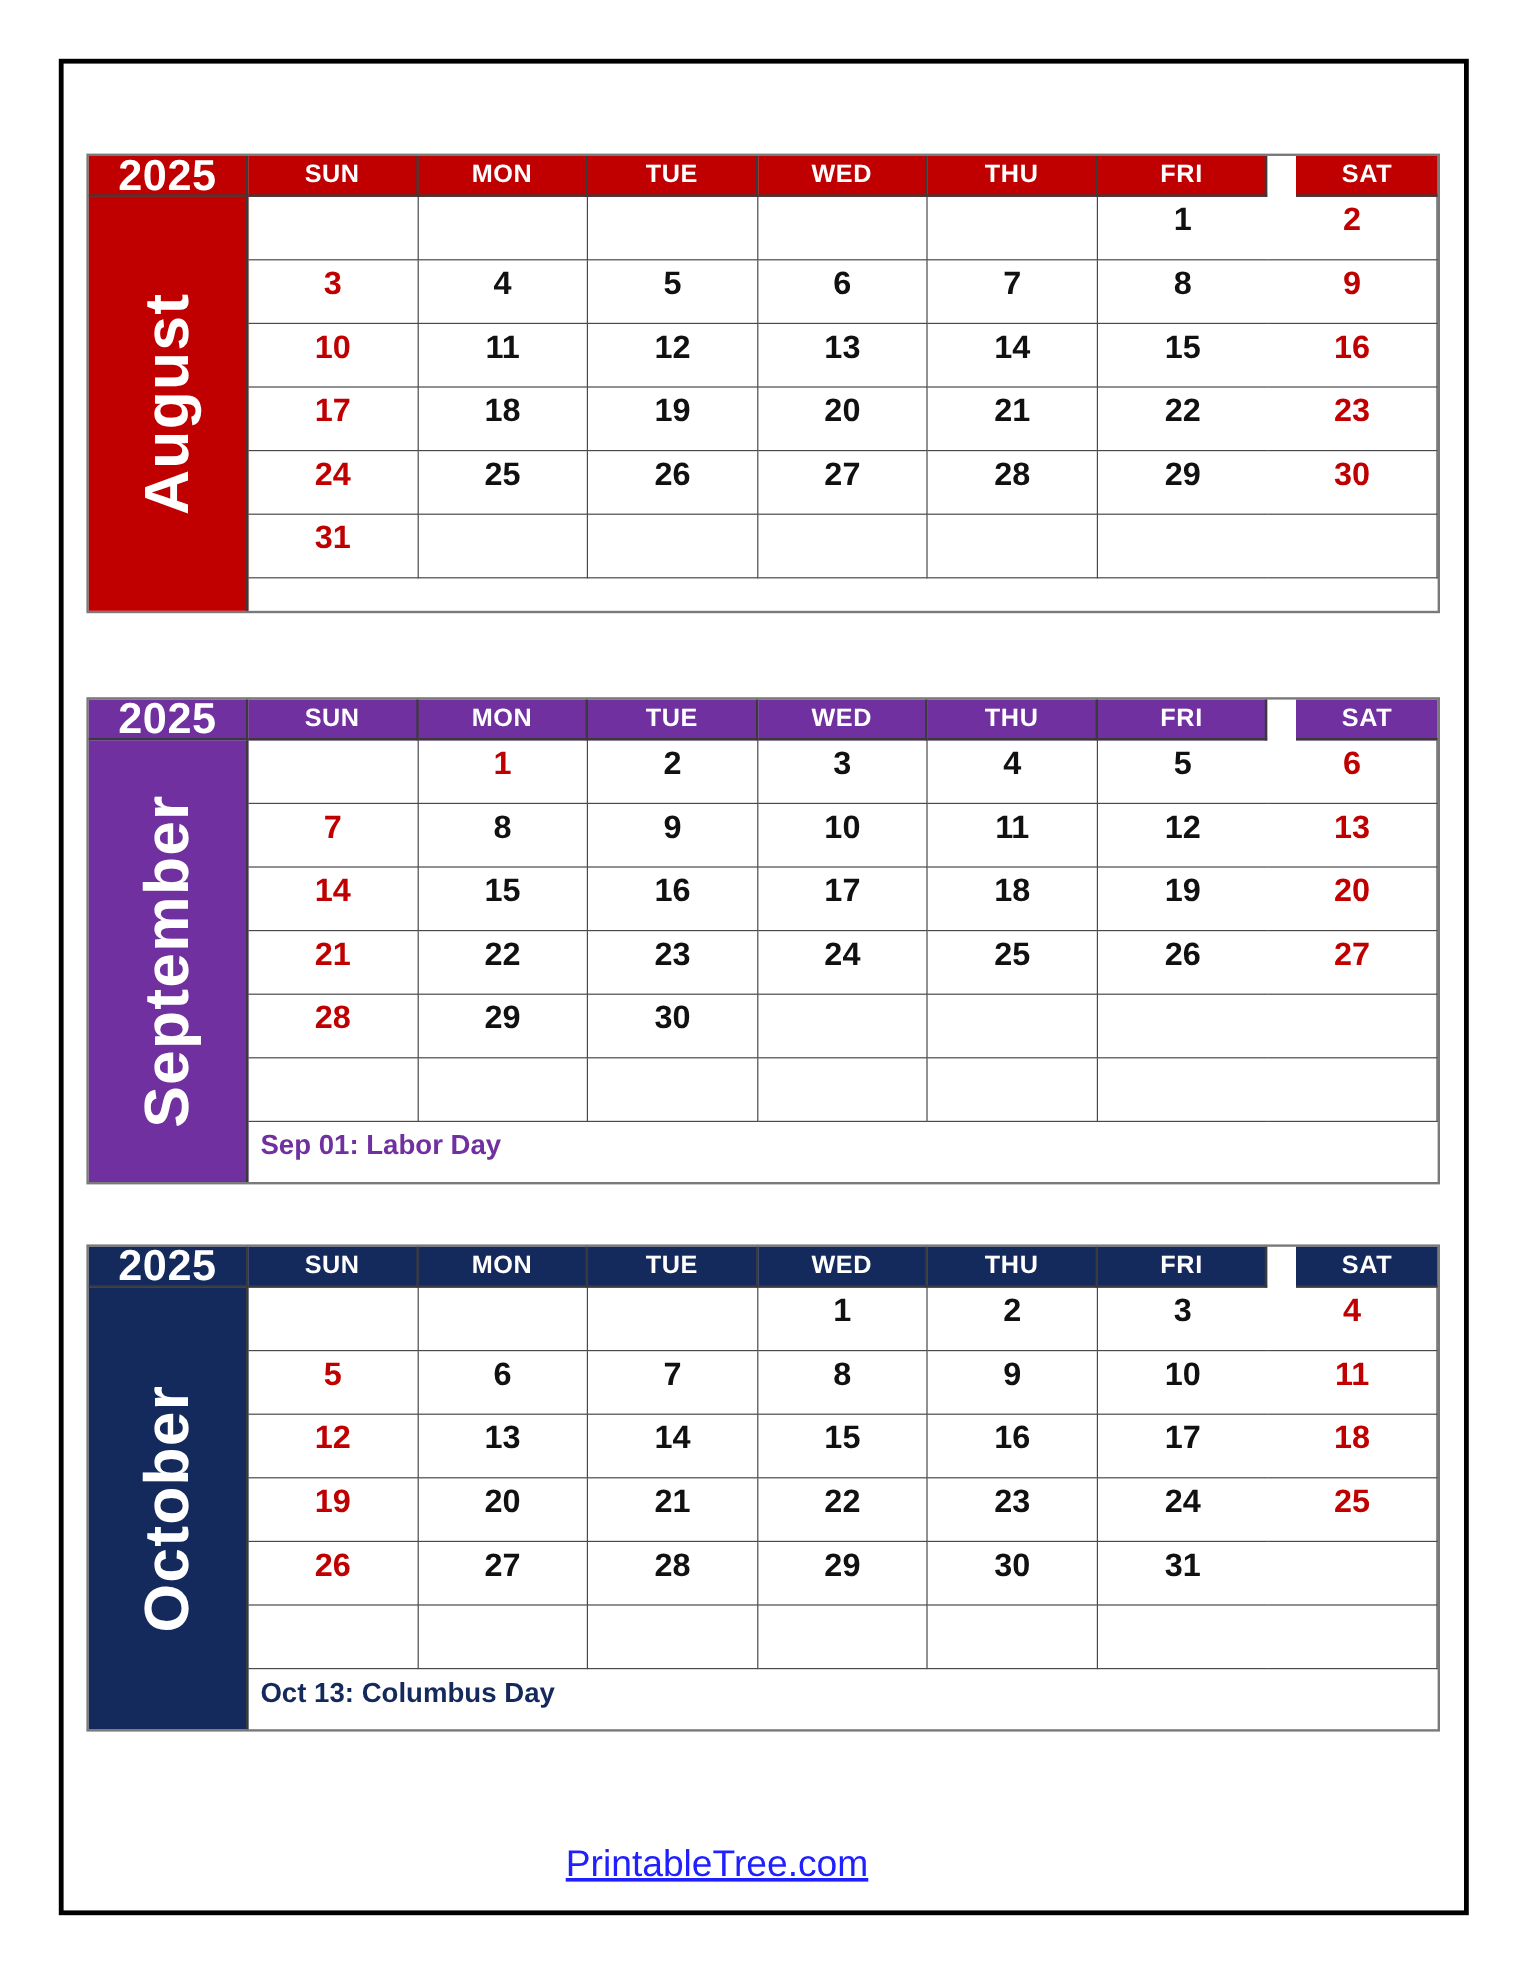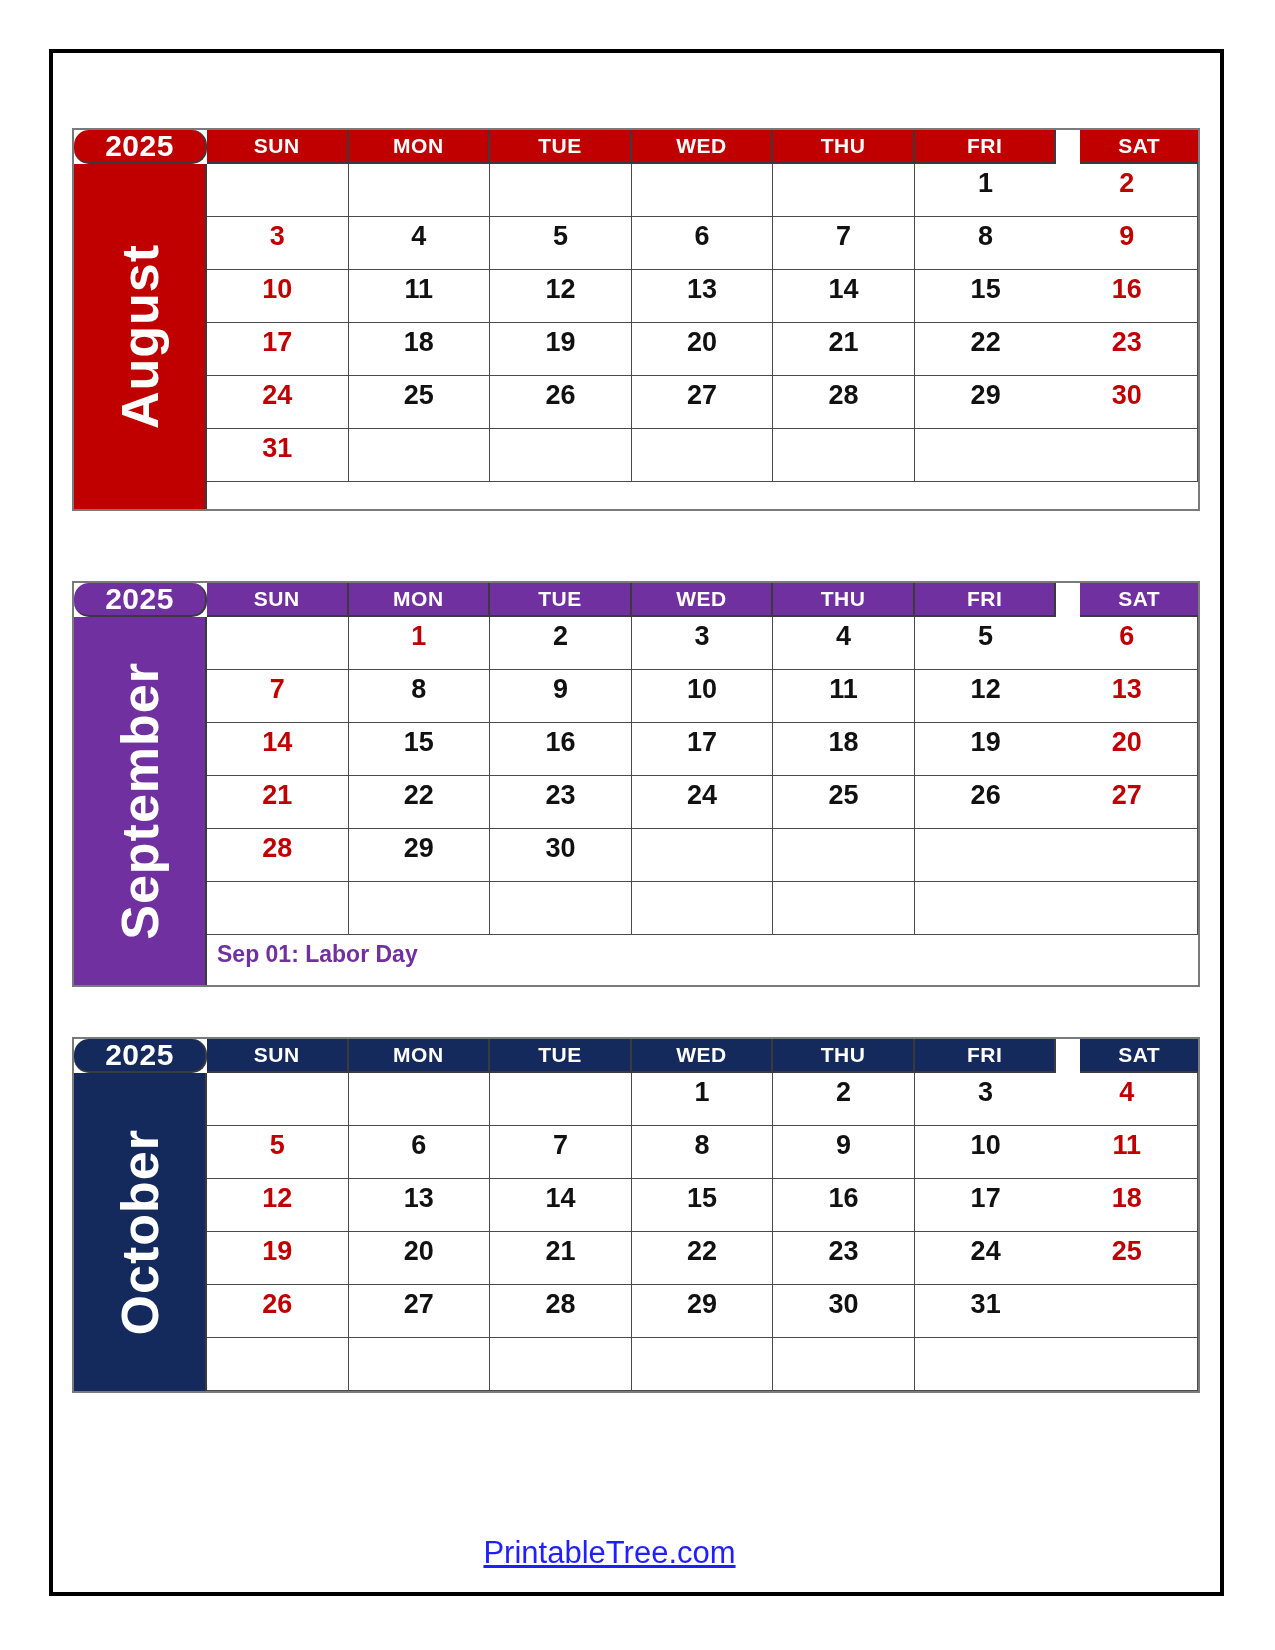--- a/index.html
+++ b/index.html
@@ -23,21 +23,21 @@
   .m0 { top:128px; }
   .m1 { top:581px; }
   .m2 { top:1037px; }
 
   .ycell, .hcell {
     background:var(--mc); color:#fff; font-weight:bold;
     display:flex; align-items:center; justify-content:center;
     border-right:2px solid #3a3a3a; border-bottom:2px solid #3a3a3a;
     box-sizing:border-box; letter-spacing:0.5px;
   }
-  .ycell { font-size:30px;border-radius:15px; }
+  .ycell { font-size:36px; }
   .hcell { font-size:21px; }
   .hcell:nth-of-type(8) { border-right:none;margin-left:24px; }
 
   .banner {
     grid-column:1; grid-row:2 / 9; background:var(--mc);
     border-right:2px solid #3a3a3a; box-sizing:border-box;
     display:flex; align-items:center; justify-content:center;
   }
   .banner span {
     writing-mode:vertical-rl; transform:rotate(180deg);
@@ -55,21 +55,21 @@
 
   .note {
     grid-column:2 / 9; box-sizing:border-box;
     font-size:23px; font-weight:bold; color:var(--mc);
     padding:6px 0 0 10px; height:50px;
   }
   .m0 .note { height:27px; padding-top:2px; }
 
   
   .footer-link {
-    position:absolute; top:1535px; left:12px; width:1195px; text-align:center;
+    position:absolute; top:1535px; left:0; width:1195px; text-align:center;
     font-size:31px; color:#1f1fff; text-decoration:underline; font-weight:normal;
     cursor:pointer;
   }
 </style>
 </head>
 <body>
 
 <div class="page">
   <div class="frame"></div>
   <div id="months-root">
@@ -234,16 +234,17 @@
         <div class="dcell">30</div>
         <div class="dcell">31</div>
         <div class="dcell"></div>
         <div class="dcell"></div>
         <div class="dcell"></div>
         <div class="dcell"></div>
         <div class="dcell"></div>
         <div class="dcell"></div>
         <div class="dcell"></div>
         <div class="dcell"></div>
+        <div class="note">Oct 13: Columbus Day</div>
       </section>
 </div>
   <a class="footer-link">PrintableTree.com</a>
 </div>
 
 </body></html>

